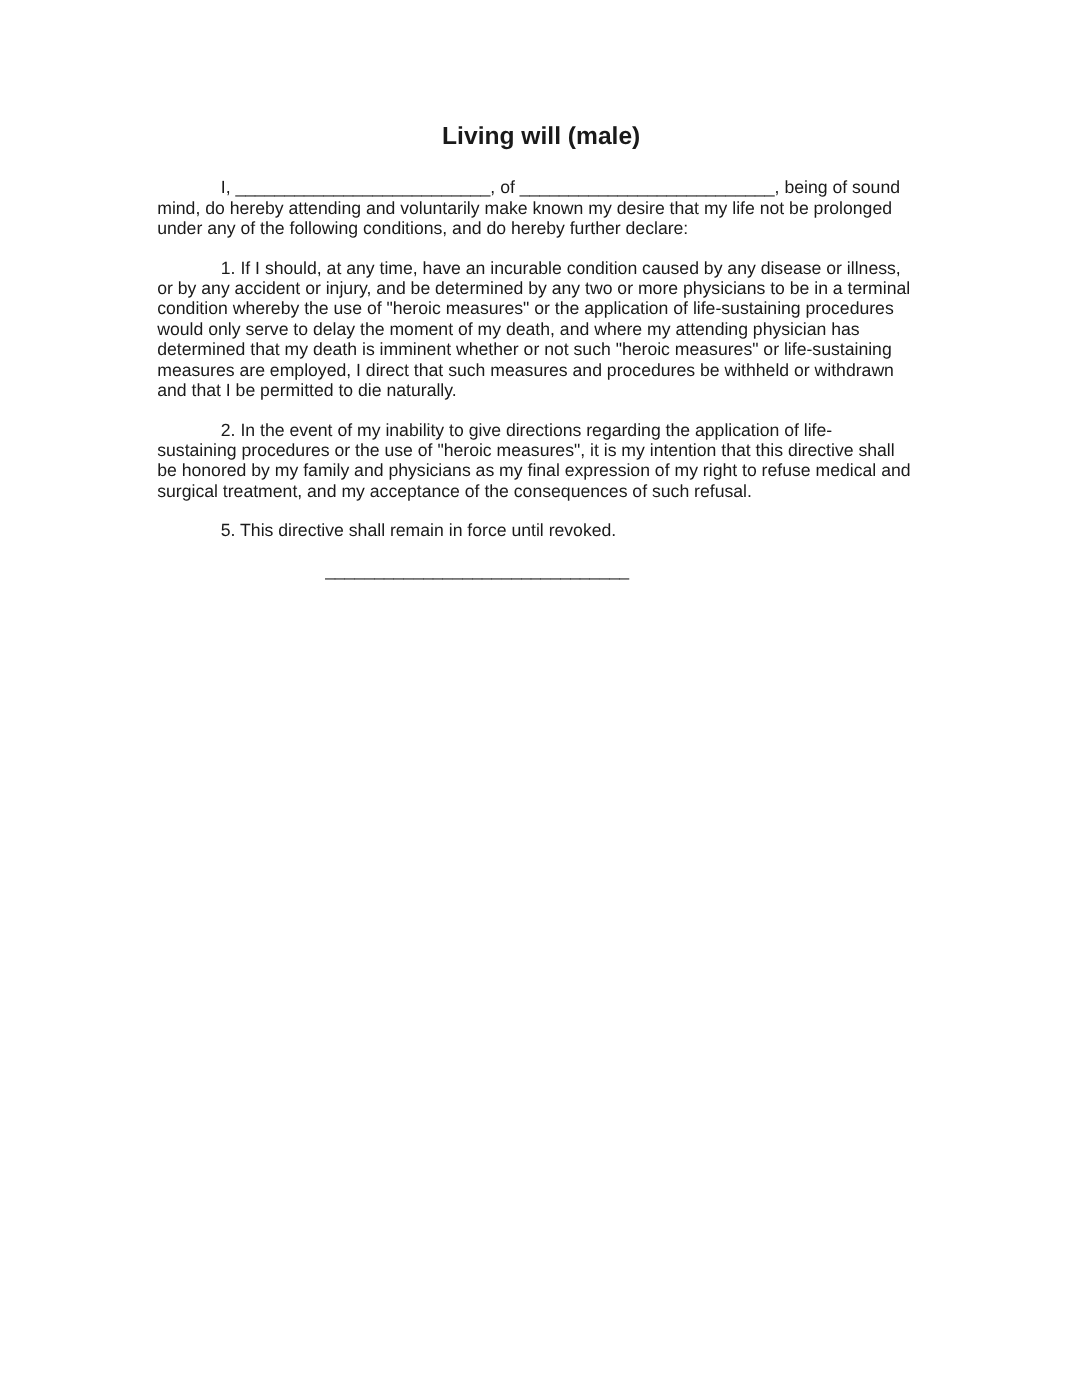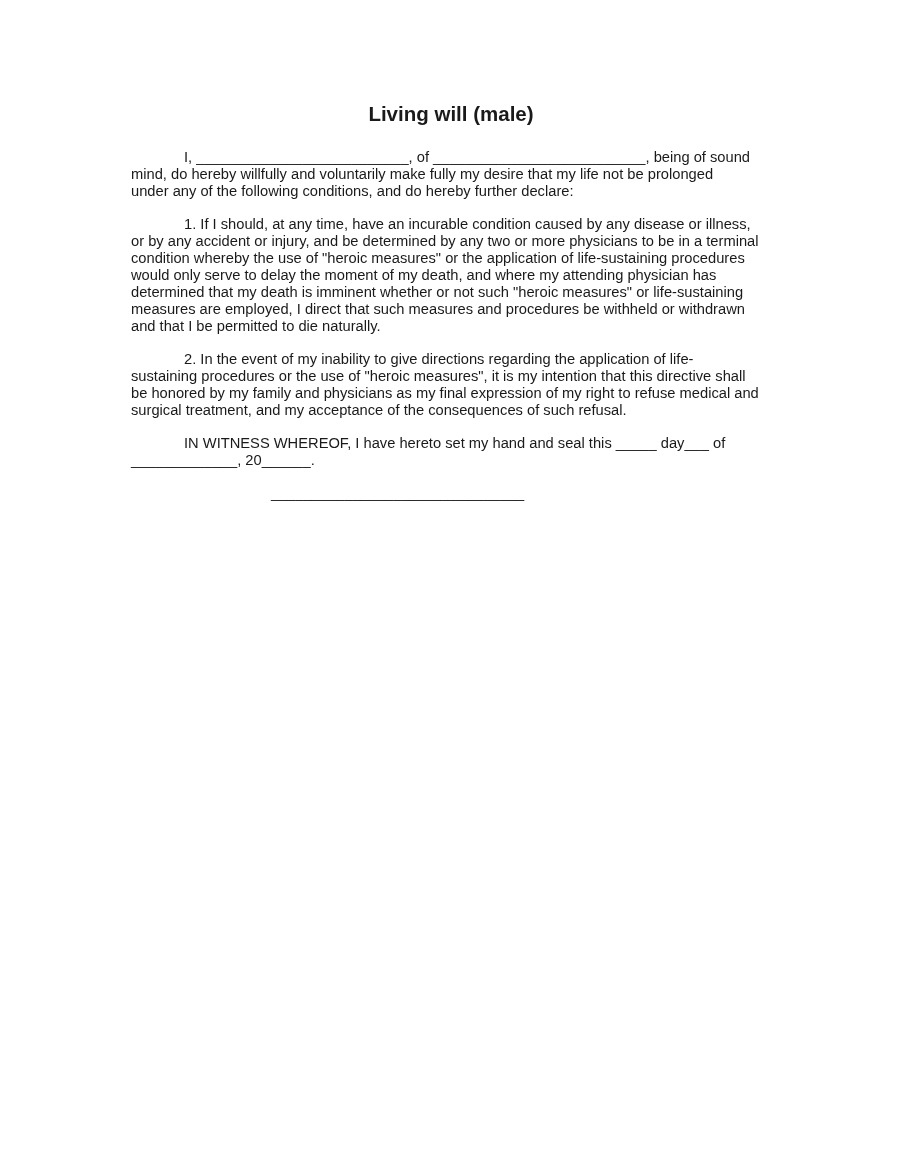--- a/index.html
+++ b/index.html
@@ -40,36 +40,35 @@
     white-space: pre;
   }
 </style>
 </head>
 <body>
 
 <div class="page">
   <h1 class="doc-title">Living will (male)</h1>
 
   <p class="para">I, __________________________, of __________________________, being of sound
-mind, do hereby willfully and voluntarily make fully my desire that my life not be prolonged
+mind, do hereby attending and voluntarily make known my desire that my life not be prolonged
 under any of the following conditions, and do hereby further declare:</p>
 
   <p class="para">1. If I should, at any time, have an incurable condition caused by any disease or illness,
 or by any accident or injury, and be determined by any two or more physicians to be in a terminal
 condition whereby the use of "heroic measures" or the application of life-sustaining procedures
 would only serve to delay the moment of my death, and where my attending physician has
 determined that my death is imminent whether or not such "heroic measures" or life-sustaining
 measures are employed, I direct that such measures and procedures be withheld or withdrawn
 and that I be permitted to die naturally.</p>
 
   <p class="para">2. In the event of my inability to give directions regarding the application of life-
 sustaining procedures or the use of "heroic measures", it is my intention that this directive shall
 be honored by my family and physicians as my final expression of my right to refuse medical and
 surgical treatment, and my acceptance of the consequences of such refusal.</p>
 
 
 
+  <p class="para">5. This directive shall remain in force until revoked.</p>
 
-  <p class="para">IN WITNESS WHEREOF, I have hereto set my hand and seal this _____ day___ of
-_____________, 20______.</p>
 
   <p class="para signature">_______________________________</p>
 </div>
 
 </body></html>

